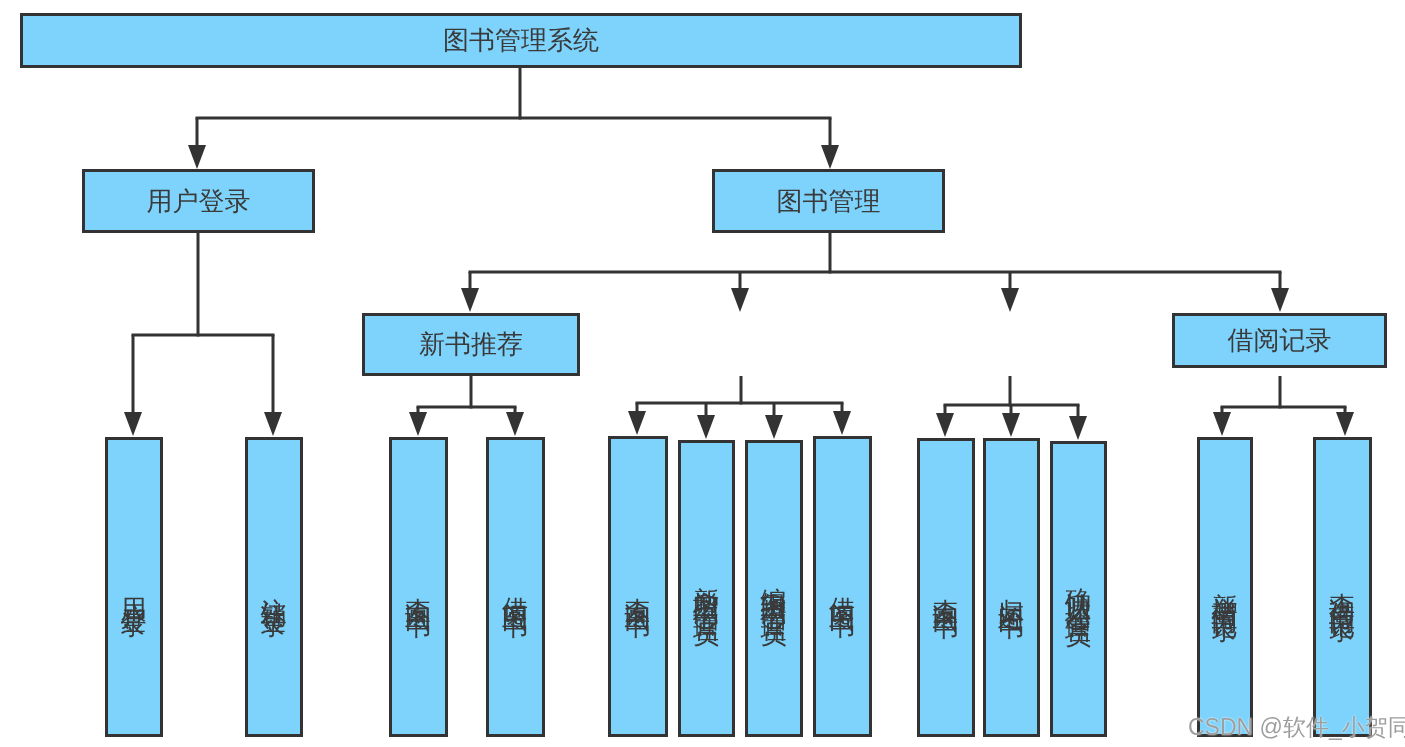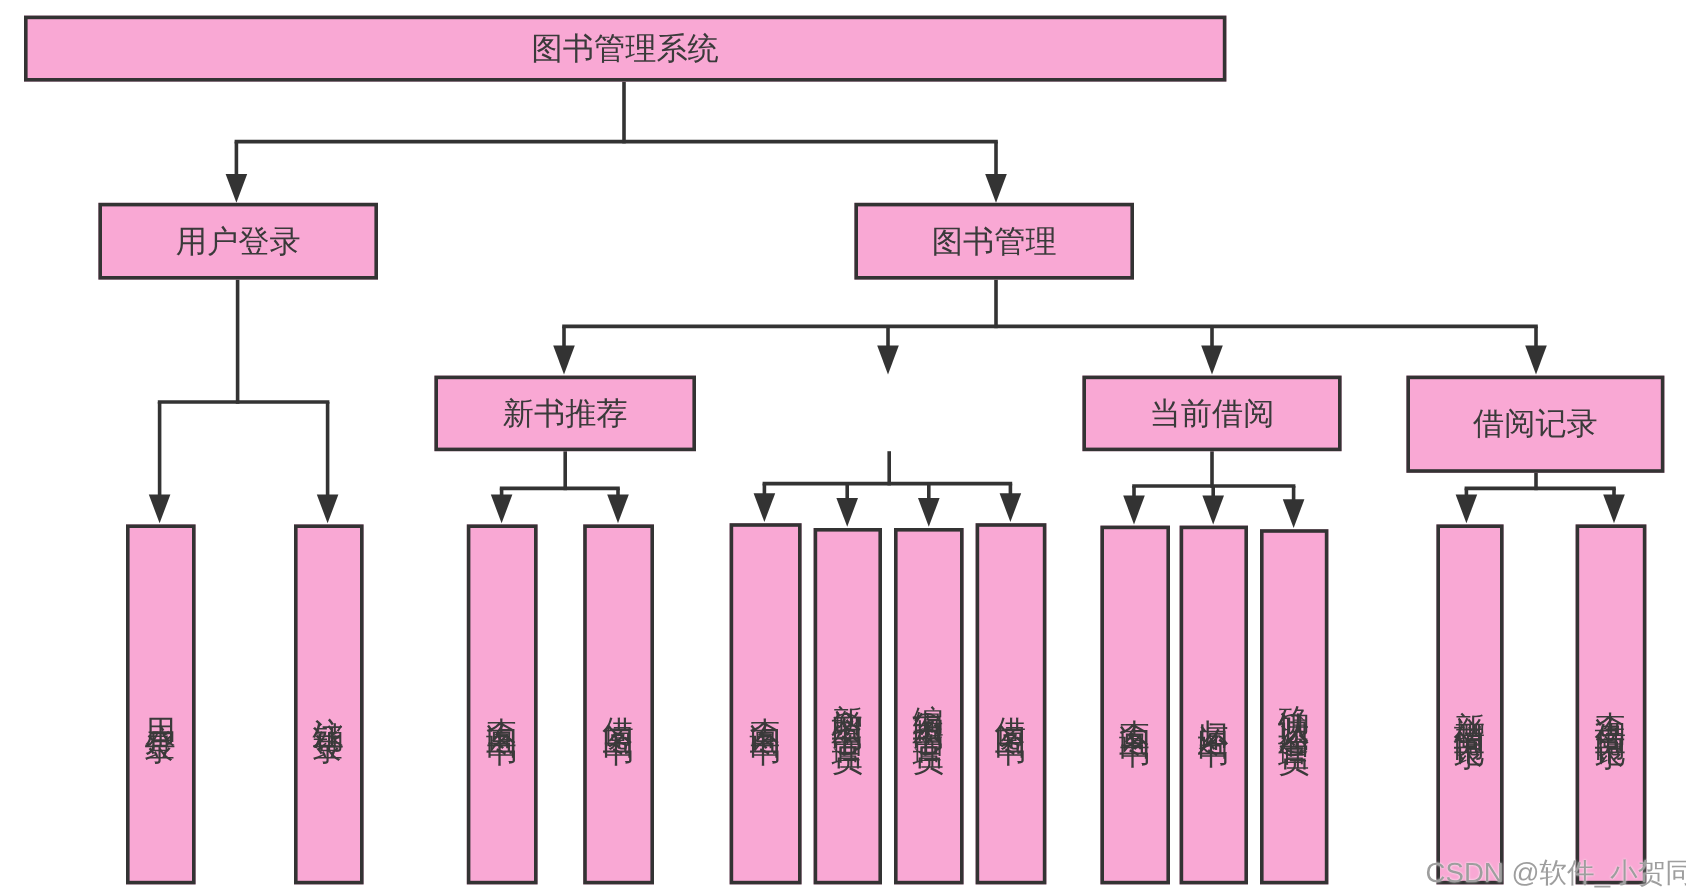--- a/index.html
+++ b/index.html
@@ -12,21 +12,21 @@
   #canvas{
     position:relative;
     width:1405px;height:747px;
     background:var(--bg);
     font-family:"Liberation Sans","DejaVu Sans",sans-serif;
     overflow:hidden;
   }
   #wires{position:absolute;left:0;top:0;width:1405px;height:747px;}
   .box{
     position:absolute;
-    background:#f9a8d4;
+    background:#7dd3fc;
     border:3px solid var(--line);
     box-sizing:border-box;
     display:flex;align-items:center;justify-content:center;
     color:var(--text);
   }
   .h-label{font-size:26px;white-space:nowrap;}
   .v-label{
     writing-mode:vertical-rl;
     font-size:26px;
     line-height:1;
@@ -110,24 +110,21 @@
   <div class="box" style="left:82px;top:169px;width:233px;height:64px;">
     <span class="h-label">用户登录</span>
   </div>
   <div class="box" style="left:362px;top:313px;width:218px;height:63px;">
     <span class="h-label">新书推荐</span>
   </div>
 
   <div class="box" style="left:712px;top:169px;width:233px;height:64px;">
     <span class="h-label">图书管理</span>
   </div>
-  <div class="box" style="left:902px;top:313px;width:216px;height:63px;">
-    <span class="h-label">当前借阅</span>
-  </div>
-  <div class="box" style="left:1172px;top:313px;width:215px;height:81px;">
+  <div class="box" style="left:1172px;top:313px;width:215px;height:55px;">
     <span class="h-label">借阅记录</span>
   </div>
 
   <div class="box" style="left:105px;top:437px;width:58px;height:300px;">
     <span class="v-label">用户登录</span>
   </div>
   <div class="box" style="left:245px;top:437px;width:58px;height:300px;">
     <span class="v-label">注销登录</span>
   </div>
 

